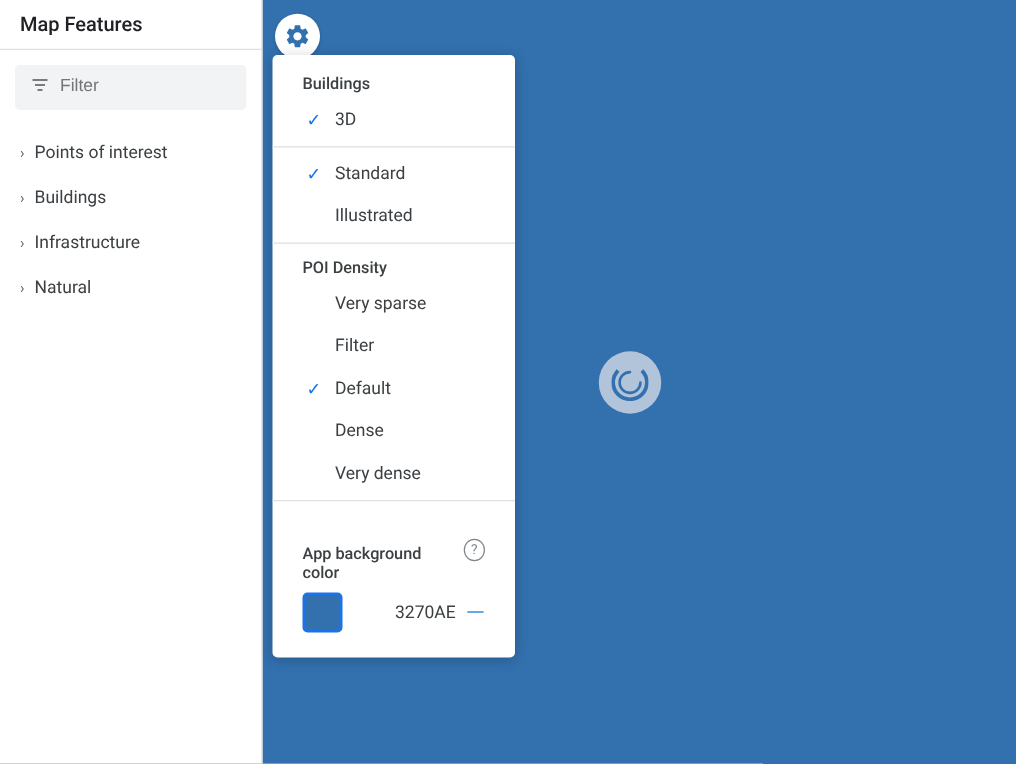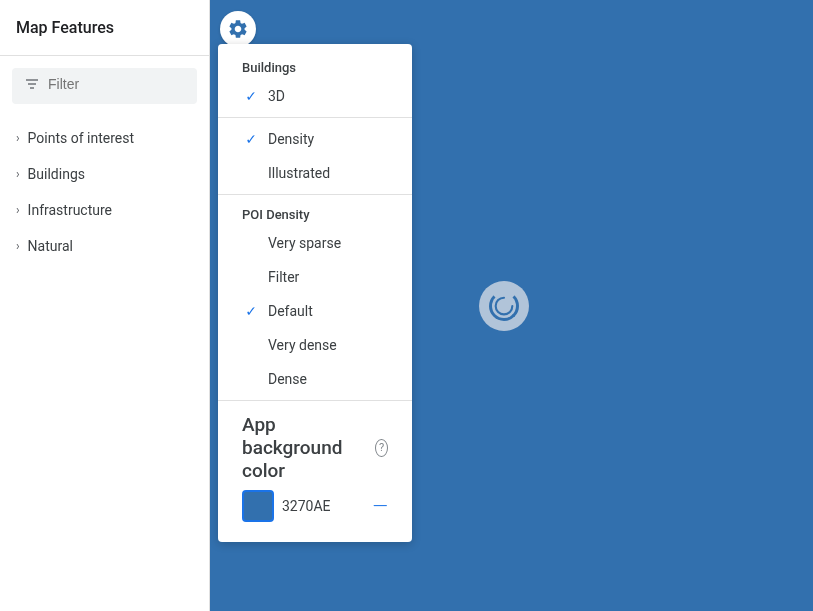--- a/index.html
+++ b/index.html
@@ -60,21 +60,21 @@
       background: #fff;
       z-index: 10;
       display: flex;
       flex-direction: column;
       border-right: 1px solid #e0e0e0;
     }
 
     .sidebar-header {
       display: flex;
       align-items: center;
-      height: 56px;
+      height: 40px;
       padding: 0 16px;
       border-bottom: 1px solid #e0e0e0;
     }
     .sidebar-title {
       font-size: 16px;
       font-weight: 500;
       color: #202124;
     }
 
     .filter-bar {
@@ -194,40 +194,42 @@
     .bg-color-section {
       padding: 8px 24px 12px 24px;
     }
     .bg-color-header {
       display: flex;
       align-items: center;
       gap: 6px;
       margin-bottom: 8px;
     }
     .bg-color-label {
-      font-size: 19px;
+      font-size: 13px;
       font-weight: 500;
       color: #3c4043;
+      margin-top: 23px;
     }
     .help-icon {
       width: 18px;
       height: 18px;
       border: 1px solid #80868b;
       border-radius: 50%;
       display: flex;
       align-items: center;
       justify-content: center;
       color: #80868b;
       font-size: 11px;
       cursor: pointer;
     }
     .bg-color-row {
       display: flex;
       align-items: center;
       gap: 8px;
+      text-align: right;
     }
     .color-swatch {
       width: 32px;
       height: 32px;
       border: 2px solid #1a73e8;
       border-radius: 4px;
       background: #3270AE;
       cursor: pointer;
     }
     .color-value {
@@ -301,21 +303,21 @@
   <div class="dropdown-section-label">Buildings</div>
   <div class="dropdown-item">
     <span class="check">✓</span>
     <span class="item-label">3D</span>
   </div>
 
   <hr class="dropdown-divider">
 
   <div class="dropdown-item">
     <span class="check">✓</span>
-    <span class="item-label">Density</span>
+    <span class="item-label">Standard</span>
   </div>
   <div class="dropdown-item">
     <span class="check empty">✓</span>
     <span class="item-label">Illustrated</span>
   </div>
 
   <hr class="dropdown-divider">
 
   <div class="dropdown-section-label">POI Density</div>
   <div class="dropdown-item">
@@ -325,25 +327,25 @@
   <div class="dropdown-item">
     <span class="check empty">✓</span>
     <span class="item-label">Filter</span>
   </div>
   <div class="dropdown-item">
     <span class="check">✓</span>
     <span class="item-label">Default</span>
   </div>
   <div class="dropdown-item">
     <span class="check empty">✓</span>
+    <span class="item-label">Dense</span>
+  </div>
+  <div class="dropdown-item">
+    <span class="check empty">✓</span>
     <span class="item-label">Very dense</span>
-  </div>
-  <div class="dropdown-item">
-    <span class="check empty">✓</span>
-    <span class="item-label">Dense</span>
   </div>
 
   <hr class="dropdown-divider">
 
   <div class="bg-color-section">
     <div class="bg-color-header">
       <span class="bg-color-label">App background color</span>
       <div class="help-icon">?</div>
     </div>
     <div class="bg-color-row">

